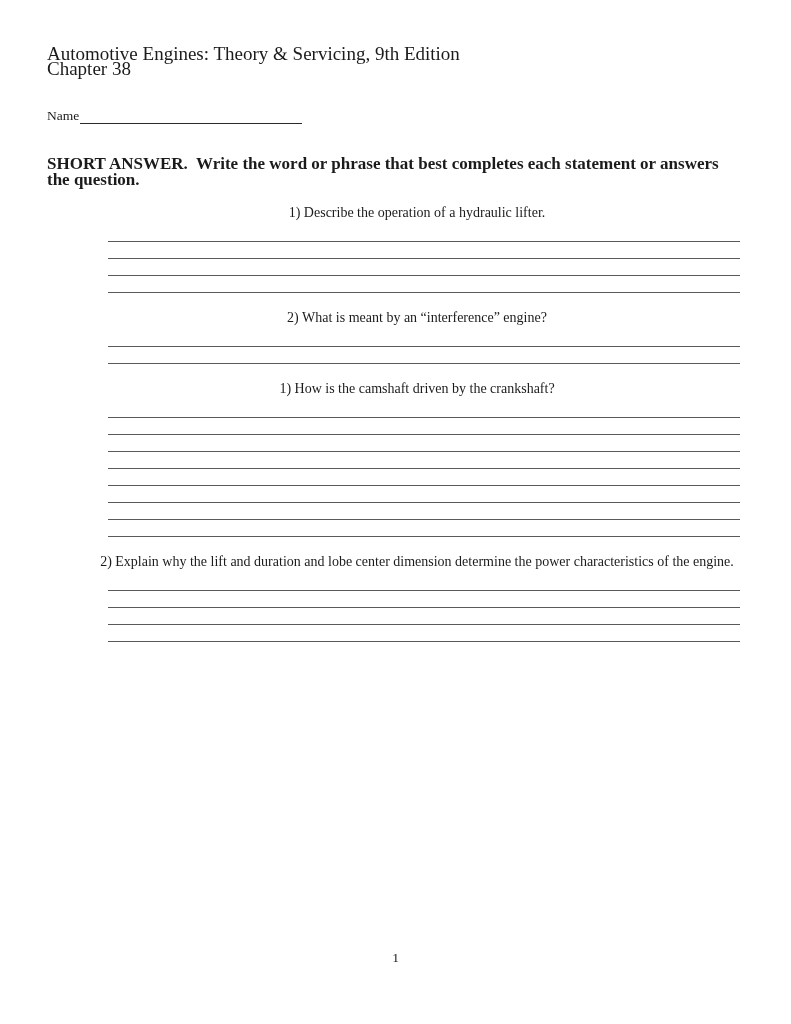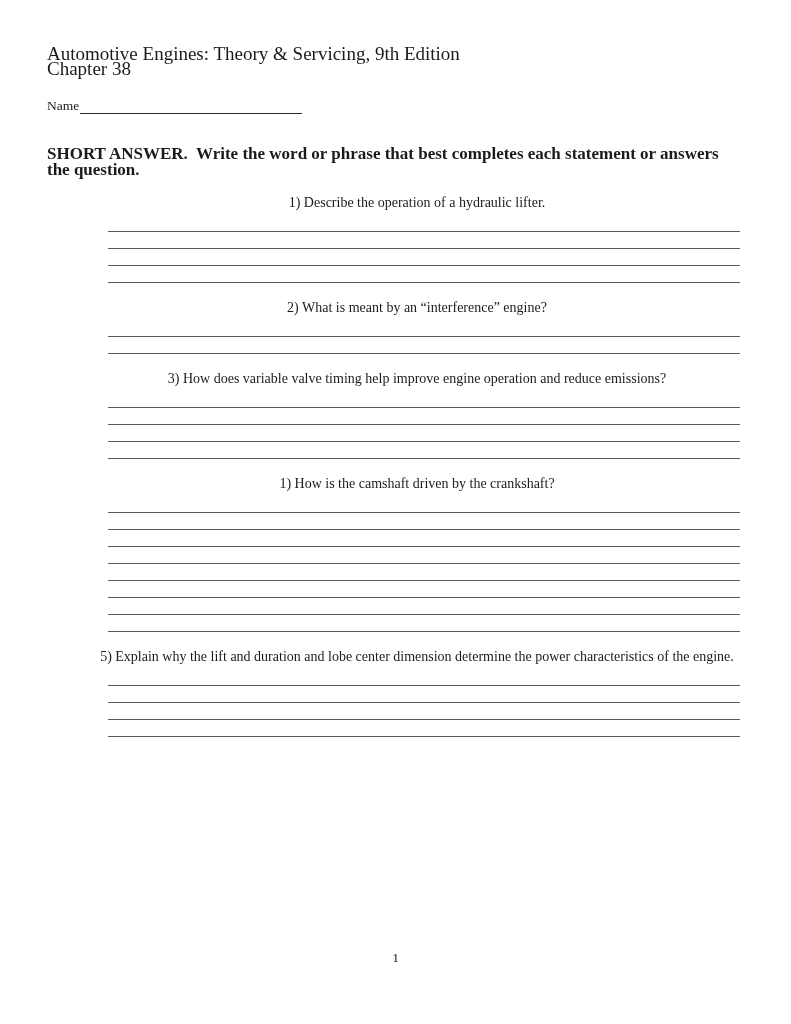--- a/index.html
+++ b/index.html
@@ -14,21 +14,21 @@
   }
   .page {
     position: absolute;
     inset: 0;
     padding: 46px 49px 0 47px;
   }
   .doc-header { font-size: 19px; line-height: 15px; }
   .name-row {
     display: flex;
     align-items: flex-end;
-    margin-top: 22px;
+    margin-top: 32px;
     font-size: 13.5px;
     line-height: 16px;
     text-align: right;
   }
   .name-line {
     width: 222px;
     border-bottom: 1.2px solid #2a2a2a;
     height: 15px;
     margin-left: 1px;
   }
@@ -92,43 +92,34 @@
         </div>
       </div>
       <div class="question-block">
         <div class="question-text">2) What is meant by an “interference” engine?</div>
         <div class="answer-lines">
           <div class="answer-line"></div>
           <div class="answer-line"></div>
         </div>
       </div>
       <div class="question-block">
-        <div class="question-text">3) How does variable valve timing help improve engine operation and reduce emissions?</div>
-        <div class="answer-lines">
-          <div class="answer-line"></div>
-          <div class="answer-line"></div>
-          <div class="answer-line"></div>
-          <div class="answer-line"></div>
-        </div>
-      </div>
-      <div class="question-block">
         <div class="question-text">1) How is the camshaft driven by the crankshaft?</div>
         <div class="answer-lines">
           <div class="answer-line"></div>
           <div class="answer-line"></div>
           <div class="answer-line"></div>
           <div class="answer-line"></div>
           <div class="answer-line"></div>
           <div class="answer-line"></div>
           <div class="answer-line"></div>
           <div class="answer-line"></div>
         </div>
       </div>
       <div class="question-block">
-        <div class="question-text">5) Explain why the lift and duration and lobe center dimension determine the power characteristics of the engine.</div>
+        <div class="question-text">2) Explain why the lift and duration and lobe center dimension determine the power characteristics of the engine.</div>
         <div class="answer-lines">
           <div class="answer-line"></div>
           <div class="answer-line"></div>
           <div class="answer-line"></div>
           <div class="answer-line"></div>
         </div>
       </div>
     </div>
 
   <div class="page-number">1</div>

